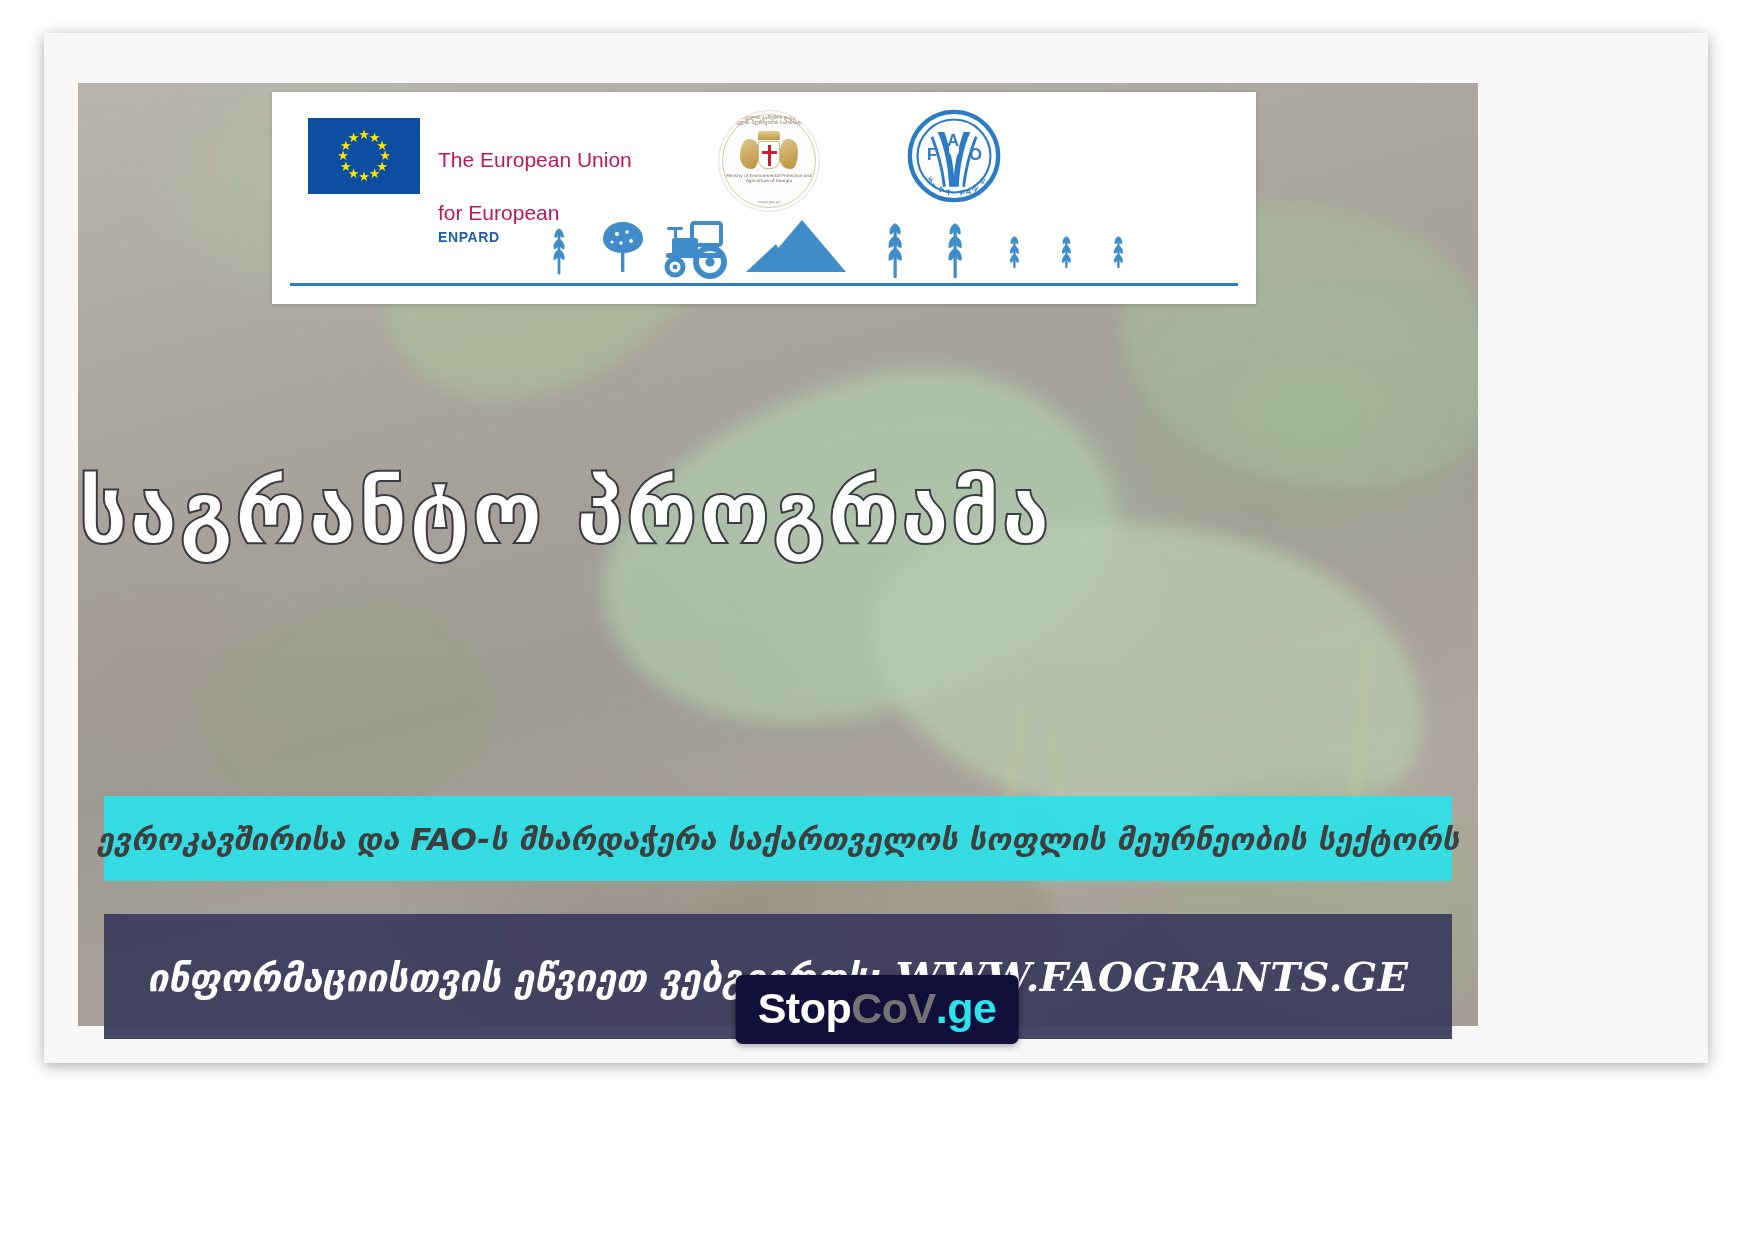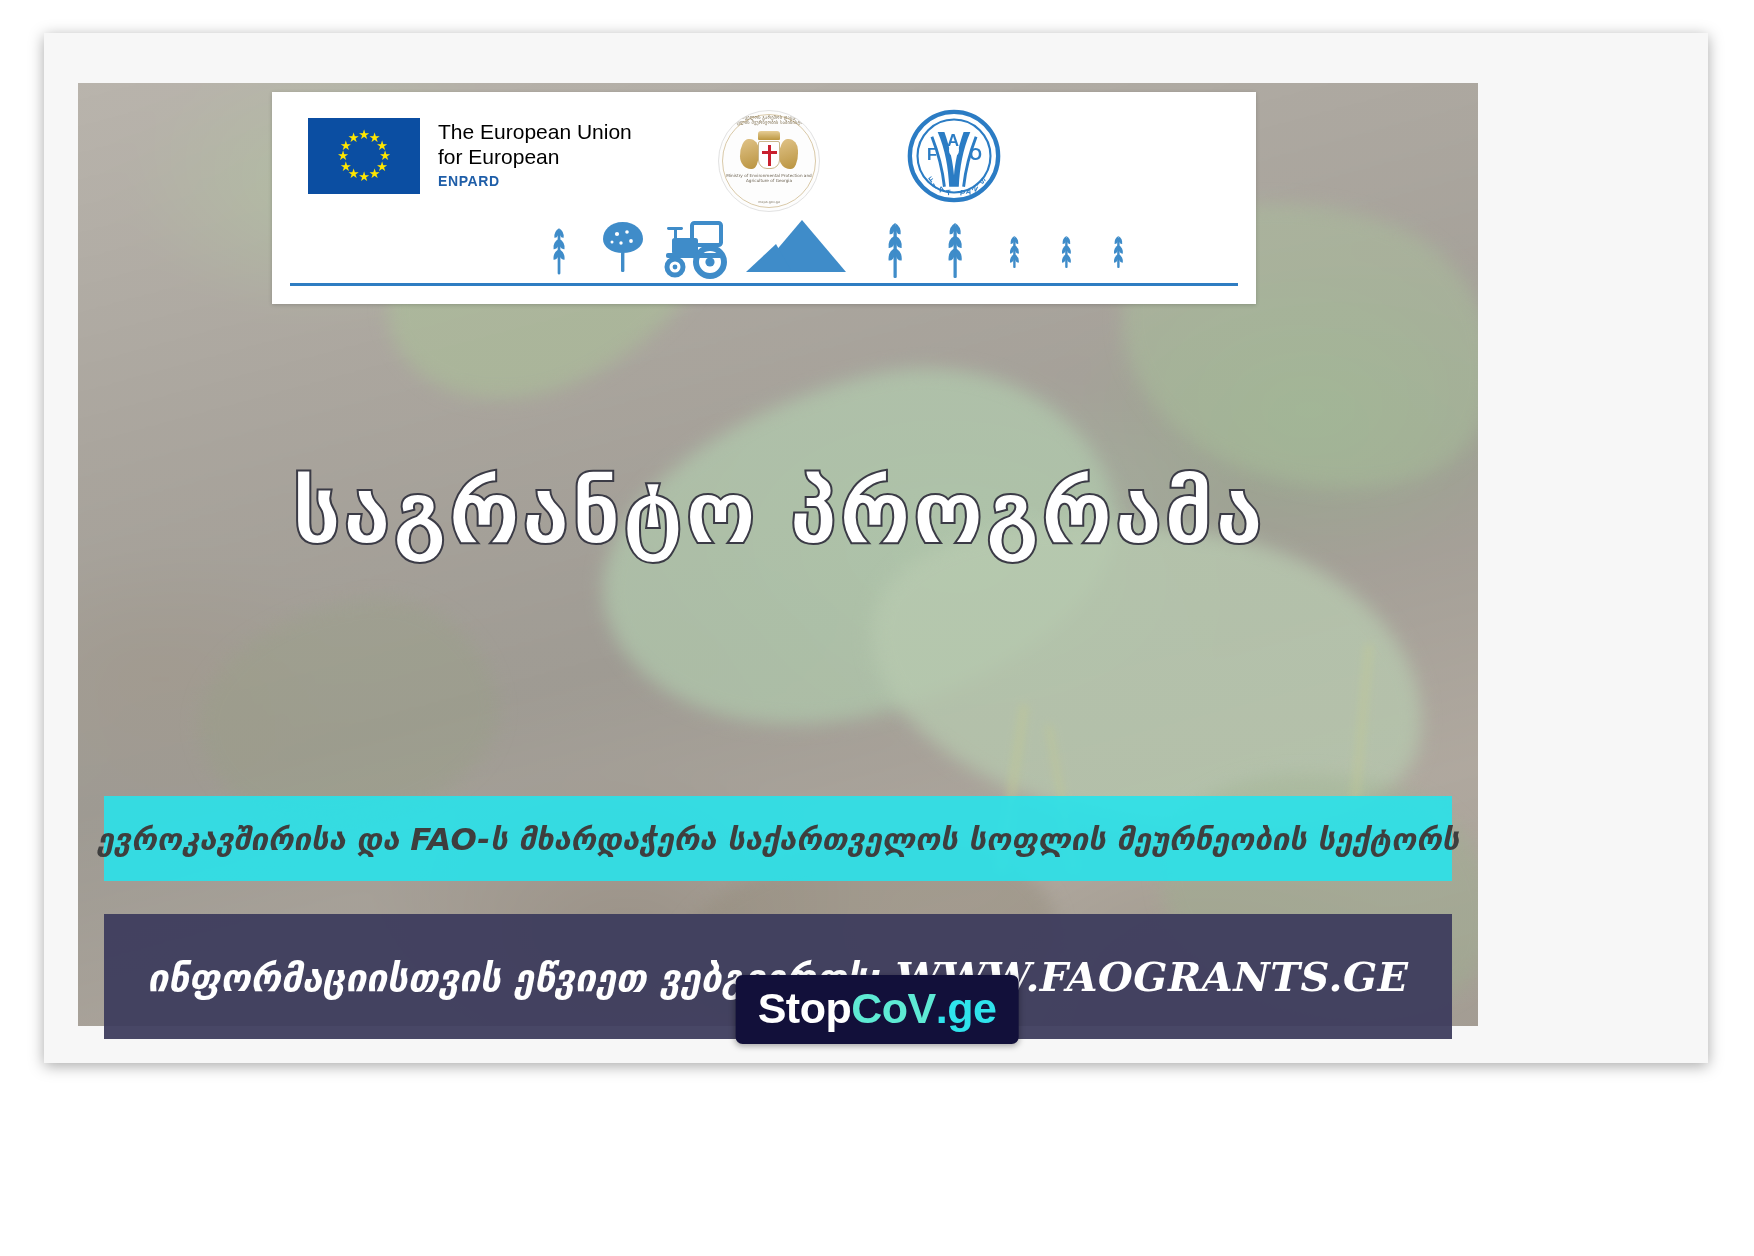--- a/index.html
+++ b/index.html
@@ -73,21 +73,21 @@
     position:relative; width:112px; height:76px;
     background:#0b4ea2; flex:none;
   }
   .eu-star{
     position:absolute; width:12px; height:12px; color:#ffe600;
     font-size:13px; line-height:12px; text-align:center;
   }
   .eu-text{ padding-top:1px; }
   .eu-l1,.eu-l2{
     font-family:"Liberation Sans", sans-serif;
-    font-size:21px; color:#000000; line-height:25px; white-space:nowrap;
+    font-size:21px; color:#be185d; line-height:25px; white-space:nowrap;margin-top:28px;
   }
   .eu-l3{
     font-family:"Liberation Sans", sans-serif;
     font-size:14px; font-weight:bold; color:#1f5ea8;
     letter-spacing:0.6px; margin-top:4px;
   }
   
   .gov-seal{
     position:absolute; left:446px; top:18px;
     width:102px; height:102px; border-radius:50%;
@@ -154,21 +154,20 @@
   
   .headline{
     position:absolute; left:78px; top:369px; width:1400px;
     text-align:center;
     font-family:"DejaVu Serif", serif;
     font-weight:bold; font-size:47px; color:#26265a;
     letter-spacing:0.5px;
   }
   .bigtitle{
     position:absolute; left:78px; top:465px; width:1400px;
-    text-align:center;
     font-family:"DejaVu Sans", sans-serif;
     font-weight:bold; font-size:88px; line-height:96px;
     color:#ffffff;
     -webkit-text-stroke:2px #3b3b46;
     letter-spacing:1px;
   }
   .subtitle{
     position:absolute; left:78px; top:604px; width:1400px;
     text-align:center;
     font-family:"DejaVu Sans", sans-serif;
@@ -215,21 +214,21 @@
     padding:9px 22px 11px;
     border-radius:7px;
     display:flex; align-items:baseline;
     box-shadow:0 2px 6px rgba(0,0,0,0.35);
   }
   .badge span{
     font-family:"Liberation Sans", sans-serif;
     font-weight:bold; font-size:43px; letter-spacing:-0.5px;
   }
   .b-stop{ color:#ffffff; }
-  .b-cov{ color:#5eead4; }
+  .b-cov{ color:#737373; }
   .b-ge{ color:#2fe3ec; }
 </style>
 </head>
 <body>
 
 <div class="slide">
 
   <div class="shadow-frame"></div>
 
   <div class="photo">

